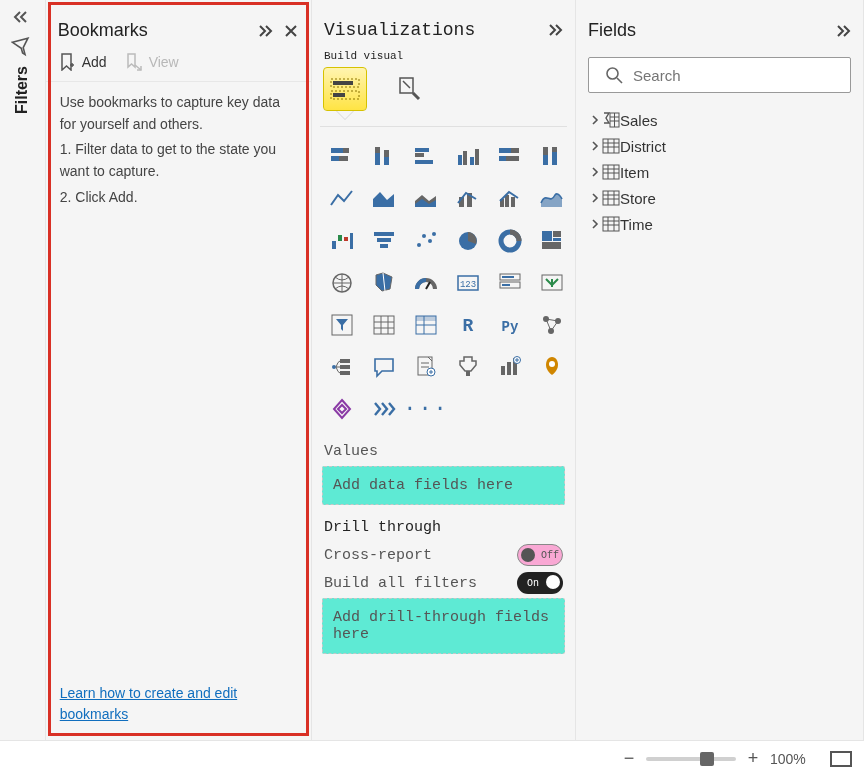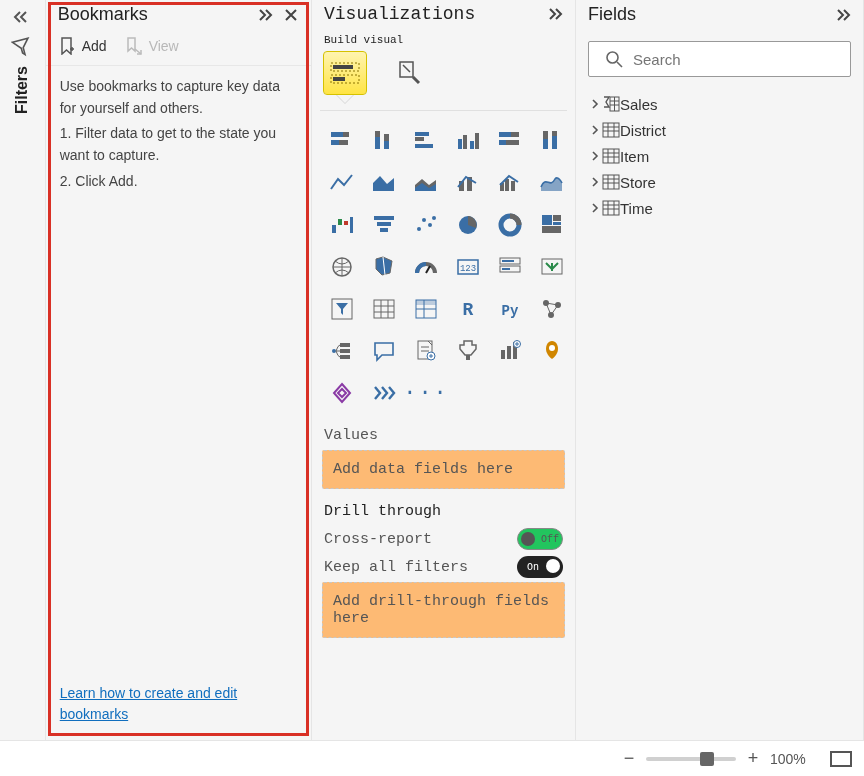--- a/index.html
+++ b/index.html
@@ -14,21 +14,21 @@
   .rail .rail-label { writing-mode: vertical-rl; transform: rotate(180deg); margin-top:6px; font-size:16px; color:#222; font-weight:600;}
 
   
   .panel { border-right:1px solid #e5e5e5; background:#f5f5f5; display:flex; flex-direction:column; }
   .panel.bookmarks { width:268px; position:relative; }
   .panel.viz { width:264px; position:relative;font-family:Liberation Mono, monospace; }
   .panel.fields { flex:1; }
 
   .highlight-box { position:absolute; inset:2px 2px 4px 2px; border:3px solid #d93025; pointer-events:none; z-index:5; }
 
-  .panel-header { display:flex; align-items:center; justify-content:space-between; padding:4px 10px 6px 12px; }
+  .panel-header { display:flex; align-items:center; justify-content:space-between; padding:20px 10px 6px 12px; }
   .panel-title { font-size:18px; font-weight:500; }
   .panel-icons { display:flex; gap:6px; align-items:center; color:#444; }
   .panel-icons span { width:20px; height:20px; display:flex; align-items:center; justify-content:center; cursor:pointer;}
 
   .bm-toolbar { display:flex; gap:18px; padding:6px 12px 10px 12px; border-bottom:1px solid #e7e7e7; }
   .bm-btn { display:flex; align-items:center; gap:6px; color:#333;text-align:center; }
   .bm-btn.disabled { color:#b8b8b8; }
   .bm-btn .ico { width:18px; height:18px; display:flex; align-items:center; justify-content:center; }
 
   .bm-body { padding:10px 14px; color:#444; font-size:14px; line-height:1.55; }
@@ -43,25 +43,25 @@
   .viz-tab .caret::after{content:"";position:absolute;top:-9px;left:-8px;width:0;height:0;border-left:8px solid transparent;border-right:8px solid transparent;border-top:8px solid #f5f5f5;}
 
   .viz-divider{height:1px;background:#e0e0e0;margin:16px 8px 8px 8px;}
 
   .viz-grid { display:grid; grid-template-columns: repeat(6, 36px); gap:6px 6px; padding:4px 12px 10px 12px; }
   .viz-grid .cell { width:36px; height:36px; display:flex; align-items:center; justify-content:center; cursor:pointer; color:#3a6ea5;}
   .viz-grid .cell svg{width:28px;height:28px;}
   .more-cell{color:#666;font-size:22px;letter-spacing:2px;}
 
   .sect-label{padding:6px 12px 4px 12px;color:#555;font-size:15px;}
-  .dropzone{margin:2px 10px 8px 10px; border:1px dashed #c7c7c7; background:#fdba74; padding:10px 10px; color:#555; border-radius:2px;font-size:15px;}
+  .dropzone{margin:2px 10px 8px 10px; border:1px dashed #c7c7c7; background:#5eead4; padding:10px 10px; color:#555; border-radius:2px;font-size:15px;}
 
   .drill-row{display:flex;align-items:center;justify-content:space-between;padding:4px 12px 2px 12px;color:#555;font-size:15px;}
   .toggle{width:46px;height:22px;border-radius:11px;position:relative;display:flex;align-items:center;padding:0 5px;font-size:10px;}
-  .toggle.off{background:#22c55e;border:1px solid #888;color:#555;justify-content:flex-start;}
+  .toggle.off{background:#f9a8d4;border:1px solid #888;color:#555;justify-content:flex-start;}
   .toggle.off .knob{position:absolute;left:3px;top:3px;width:14px;height:14px;border-radius:50%;background:#555;}
   .toggle.off .lbl{margin-left:18px;}
   .toggle.on{background:#222;color:#fff;justify-content:flex-start;text-align:right;}
   .toggle.on .knob{position:absolute;right:3px;top:3px;width:14px;height:14px;border-radius:50%;background:#fff;}
   .toggle.on .lbl{margin-left:5px;}
 
   .search{margin:10px 12px 10px 12px;border:1px solid #999;border-radius:2px;height:36px;display:flex;align-items:center;padding:0 16px;gap:8px;color:#666;background:#fff;}
   .search input{border:0;outline:0;flex:1;font-size:15px;background:transparent;}
 
   .field-list{padding:4px 8px;}
@@ -449,21 +449,21 @@
 
       <div class="sect-label" style="color:#222;font-weight:500;">Drill through</div>
       <div class="drill-row">
         <span>Cross-report</span>
         <div class="toggle off">
             <span class="knob"></span>
             <span class="lbl">Off</span>
           </div>
       </div>
       <div class="drill-row">
-        <span>Keep all filters</span>
+        <span>Build all filters</span>
         <div class="toggle on">
             <span class="lbl">On</span>
             <span class="knob"></span>
           </div>
       </div>
       <div class="dropzone">Add drill-through fields here</div>
     </div>
 
     <div class="panel fields">
       <div class="panel-header">

